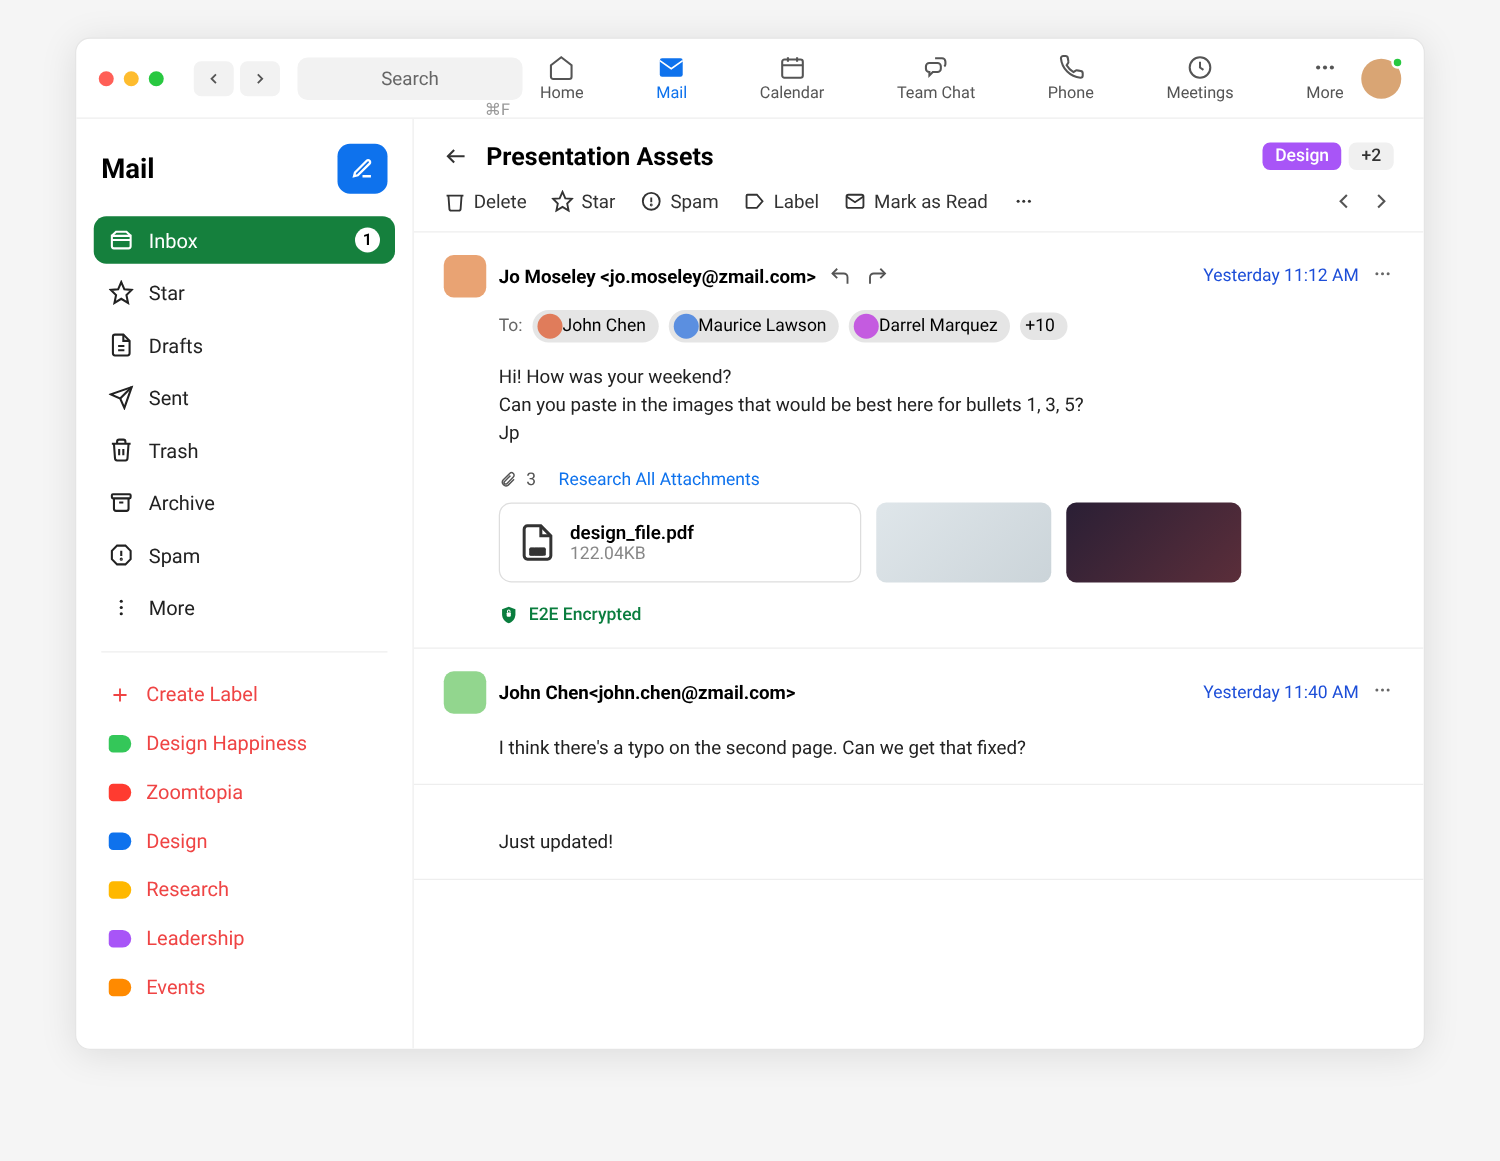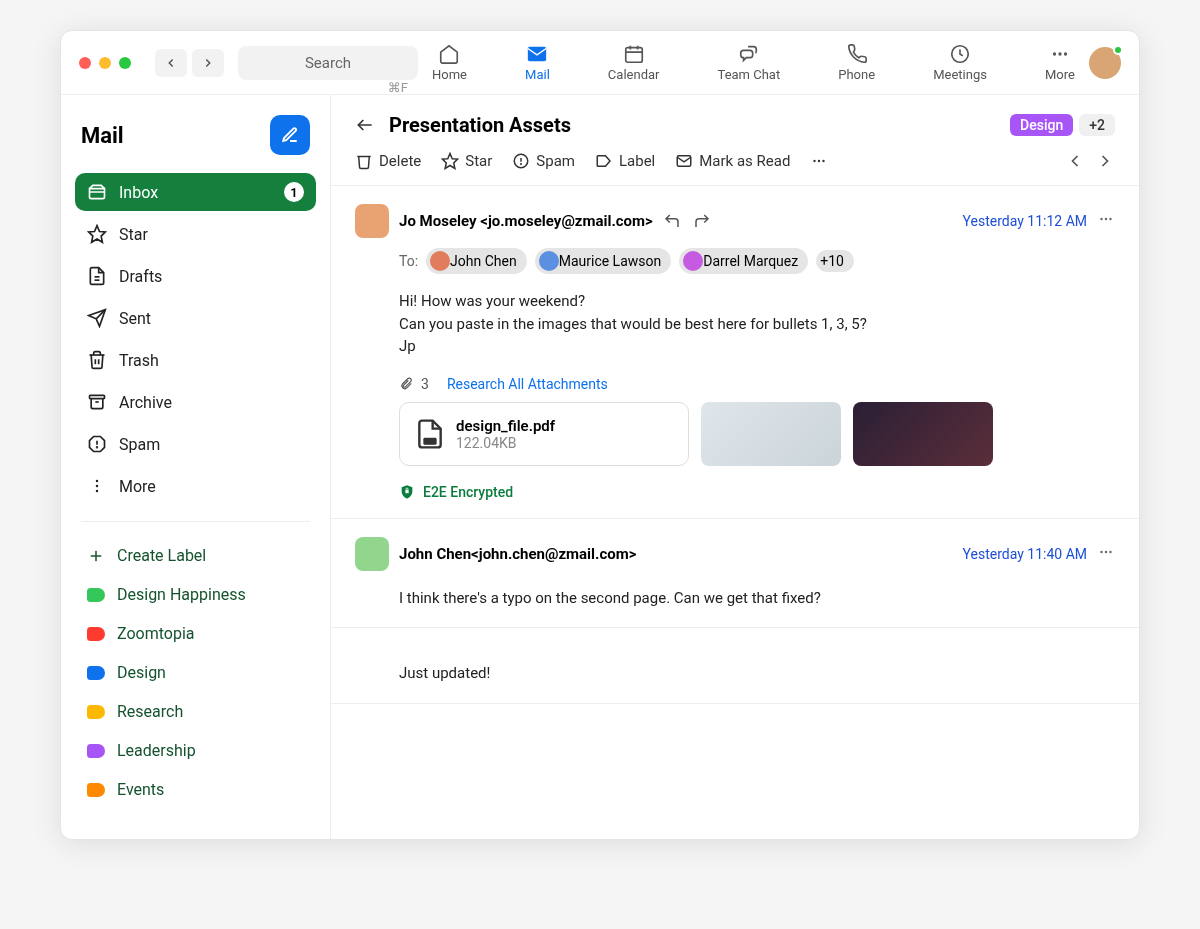--- a/index.html
+++ b/index.html
@@ -22,21 +22,21 @@
 .body { flex:1; display:flex; overflow:hidden; }
 .sidebar { width:270px; border-right:1px solid #eee; padding:20px 14px; display:flex; flex-direction:column; gap:4px; }
 .sb-head { display:flex; align-items:center; justify-content:space-between; margin-bottom:14px; padding:0 6px; }
 .sb-head h1 { font-size:22px; font-weight:700; }
 .compose { width:40px; height:40px; background:#0e72ed; border-radius:10px; display:flex; align-items:center; justify-content:center; color:#fff; cursor:pointer; }
 .folder { display:flex; align-items:center; gap:12px; padding:9px 12px; border-radius:10px; font-size:16px; color:#222; cursor:pointer; }
 .folder.active { background:#15803d; color:#fff; }
 .folder .badge { margin-left:auto; background:#fff; color:#000; border-radius:10px; min-width:20px; height:20px; font-size:13px; font-weight:600; display:flex; align-items:center; justify-content:center; padding:0 5px; }
 .folder svg { width:20px; height:20px; flex-shrink:0; }
 .divider { height:1px; background:#eee; margin:12px 6px; }
-.labelrow { display:flex; align-items:center; gap:12px; padding:8px 12px; font-size:16px; color:#14532d; cursor:pointer; }
+.labelrow { display:flex; align-items:center; gap:12px; padding:8px 12px; font-size:16px; color:#ef4444; cursor:pointer; }
 .labeldot { width:18px; height:14px; border-radius:4px 8px 8px 4px; }
 .main { flex:1; display:flex; flex-direction:column; overflow:hidden; }
 .thread-head { padding:18px 24px 14px; display:flex; align-items:center; gap:14px;justify-content:center; }
 .thread-head h2 { font-size:20px; font-weight:700; }
 .chips { margin-left:auto; display:flex; gap:6px; }
 .chip { padding:3px 10px; border-radius:6px; font-size:14px; font-weight:500; }
 .chip.design { background:#a855f7; color:#fff; }
 .chip.plus { background:#f0f0f0; color:#333; }
 .toolbar { display:flex; align-items:center; gap:20px; padding:0 24px 14px; border-bottom:1px solid #eee; }
 .tool { display:flex; align-items:center; gap:6px; font-size:15px; color:#333; cursor:pointer; }

